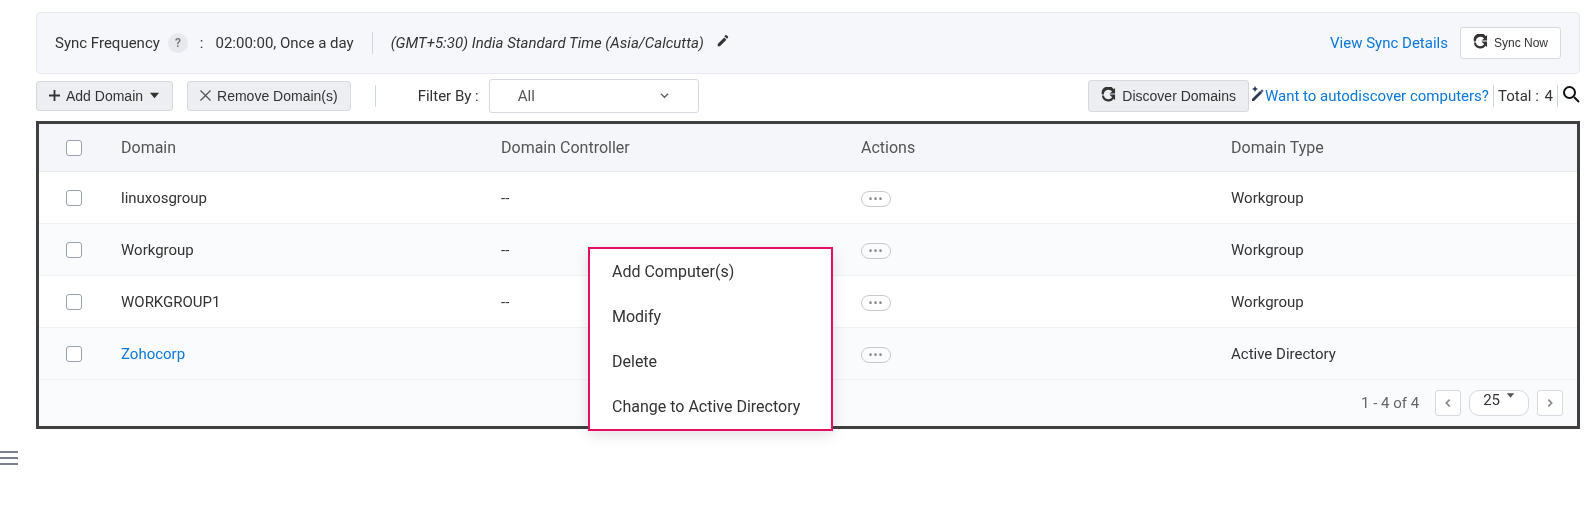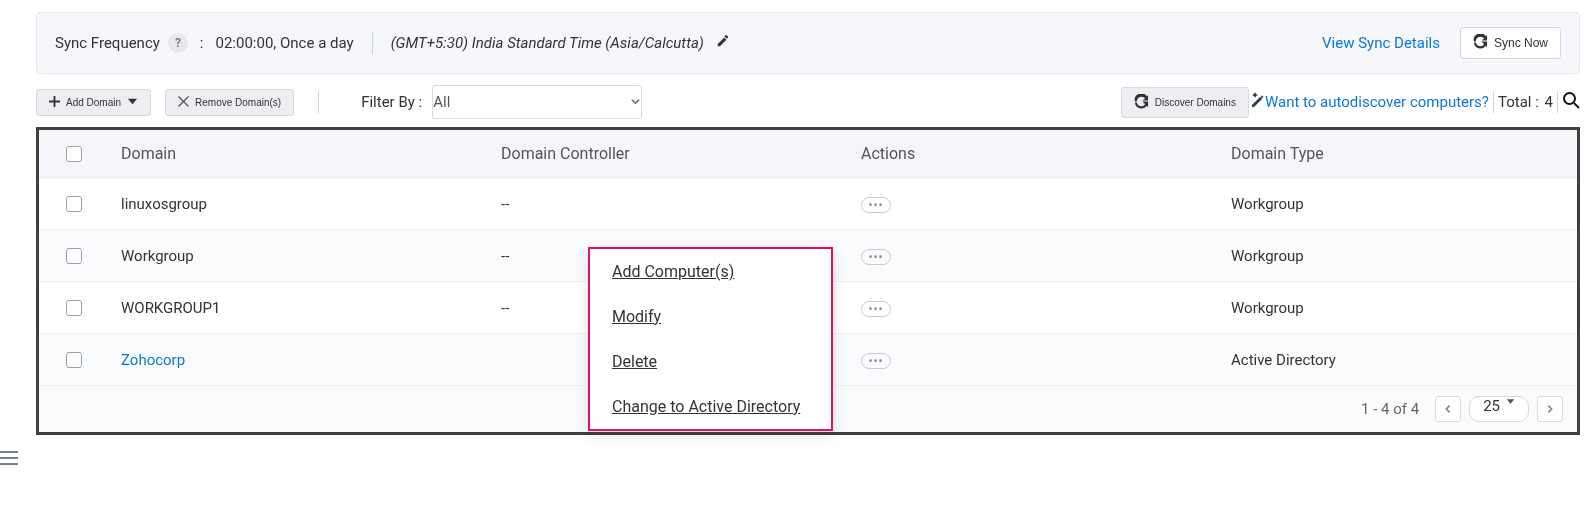--- a/index.html
+++ b/index.html
@@ -14,60 +14,60 @@
   }
   .page-wrap { padding: 0 0 0 8px; }
   
   .sync-bar {
     display: flex;
     align-items: center;
     justify-content: space-between;
     background: #f5f7fb;
     border: 1px solid #e6e9ef;
     border-radius: 4px;
-    margin: 12px 12px 11px 28px;
+    margin: 12px 12px 5px 28px;
     padding: 14px 18px;
   }
   .sync-left { display: flex; align-items: center; gap: 8px; color: #333; }
   .sync-left .lbl { color: #333; font-size: 15px; }
   .help-badge {
     display: inline-flex; align-items: center; justify-content: center;
     width: 20px; height: 20px; border-radius: 50%;
     background: #e7e9ee; color: #777; font-size: 12px; font-weight: 600;
   }
   .sep-colon { margin: 0 4px; color:#333; }
   .vbar { width:1px; height:22px; background:#cfd5de; margin:0 10px; }
   .tz-text { color:#333;font-style:italic; }
   .edit-icon svg { width:14px; height:14px; }
-  .sync-right { display:flex; align-items:center; gap:20px; }
+  .sync-right { display:flex; align-items:center; gap:12px; }
   .link-blue { color:#0b77d8; text-decoration:none; font-size:15px; }
   .sync-now-btn {
     display:inline-flex; align-items:center; gap:6px;
     background:#fff; border:1px solid #d6d9df; border-radius:3px;
     padding:6px 12px; font-size:12px; color:#333; cursor:pointer;
   }
   .refresh-icon svg { width:15px; height:15px; }
   
   .toolbar {
     display:flex; align-items:center; justify-content:space-between;
     margin: 0 12px 8px 28px;
   }
   .tb-left { display:flex; align-items:center; gap:14px; flex-wrap:wrap; }
   .btn-gray {
     display:inline-flex; align-items:center; gap:6px;
     background:#eceef2; border:1px solid #d6d9df; border-radius:3px;
-    padding:6px 12px; font-size:10px; color:#333; cursor:pointer;
+    padding:6px 12px; font-size:14px; color:#333; cursor:pointer;
   }
   .caret-down svg, .plus-icon svg, .x-icon svg { width:11px; height:11px; }
   .filter-wrap { display:flex; align-items:center; gap:10px; margin-left:18px;}
   .filter-label { color:#333; }
   .select-box {
     display:flex; align-items:center; justify-content:space-between;
     width:210px; height:34px; border:1px solid #d6d9df; border-radius:3px;
-    padding:0 0; color:#555; background:#fff;
+    padding:0 28px; color:#555; background:#fff;
   }
   .tb-right { display:flex; align-items:center; gap:0; }
   .wand-icon svg { width:16px; height:16px; }
   .search-icon svg { width:18px; height:18px; }
   .divider-v { width:1px; height:22px; background:#cfd5de; margin:0 4px;}
   .total-text { color:#333; }
   
   .grid {
     margin: 0 12px 0 28px;
     border:3px solid #404040;
@@ -115,21 +115,21 @@
   
   .context-menu {
     position:absolute;
     left:588px; top:247px;
     width:245px;
     background:#fff;
     border:2px solid #e60e63;
     box-shadow: 0 4px 14px rgba(0,0,0,.12);
     z-index:50;
   }
-  .menu-item { padding:13px 22px; font-size:16px; color:#333; cursor:pointer;text-decoration:underline; }
+  .menu-item { padding:13px 22px; font-size:16px; color:#333; cursor:pointer; }
   
   .hamburger {
     position:absolute; left:0; top:450px;
     width:18px; height:16px; color:#7a818d;
   }
   .hamburger svg { width:18px; height:16px; }
 </style>
 </head>
 <body>
 

